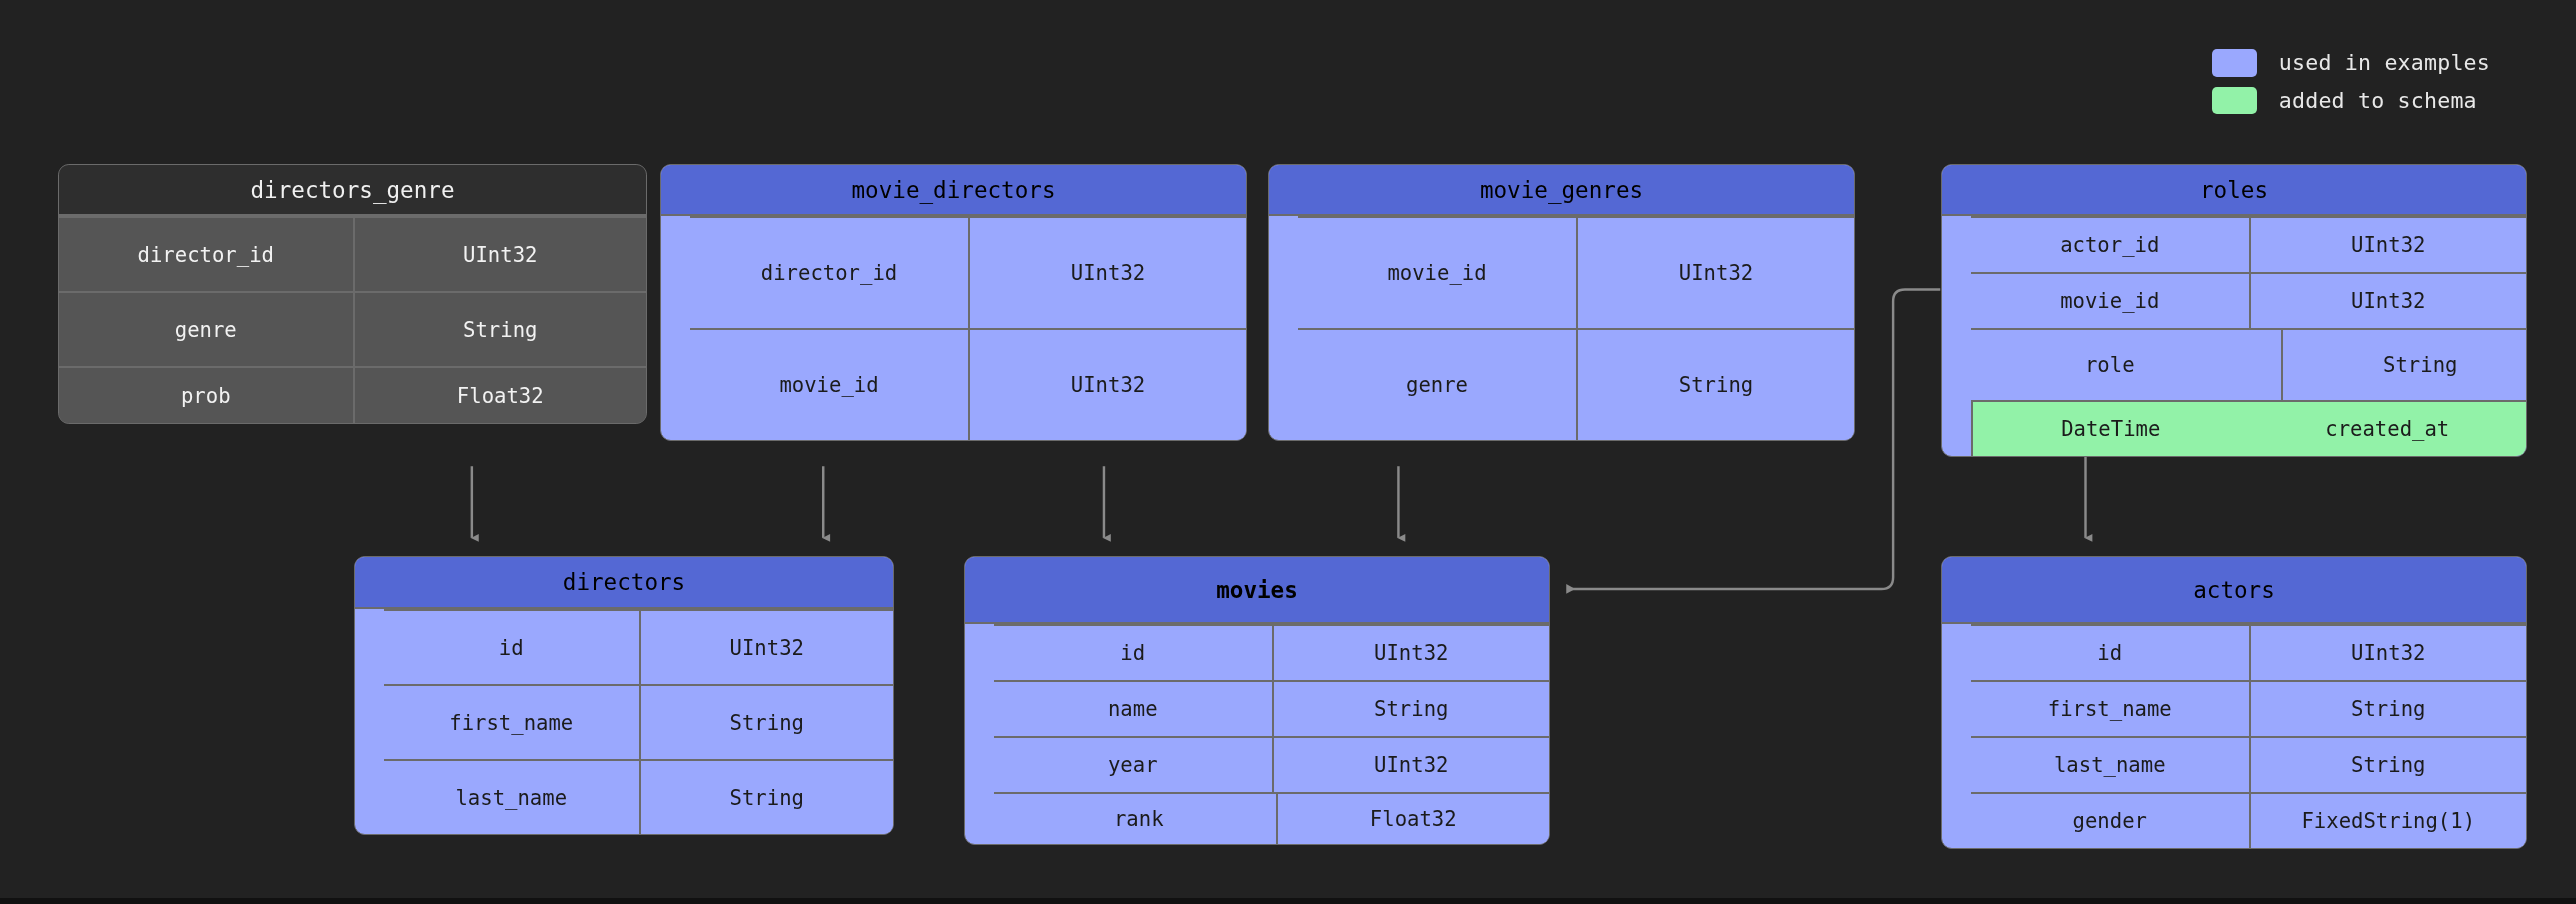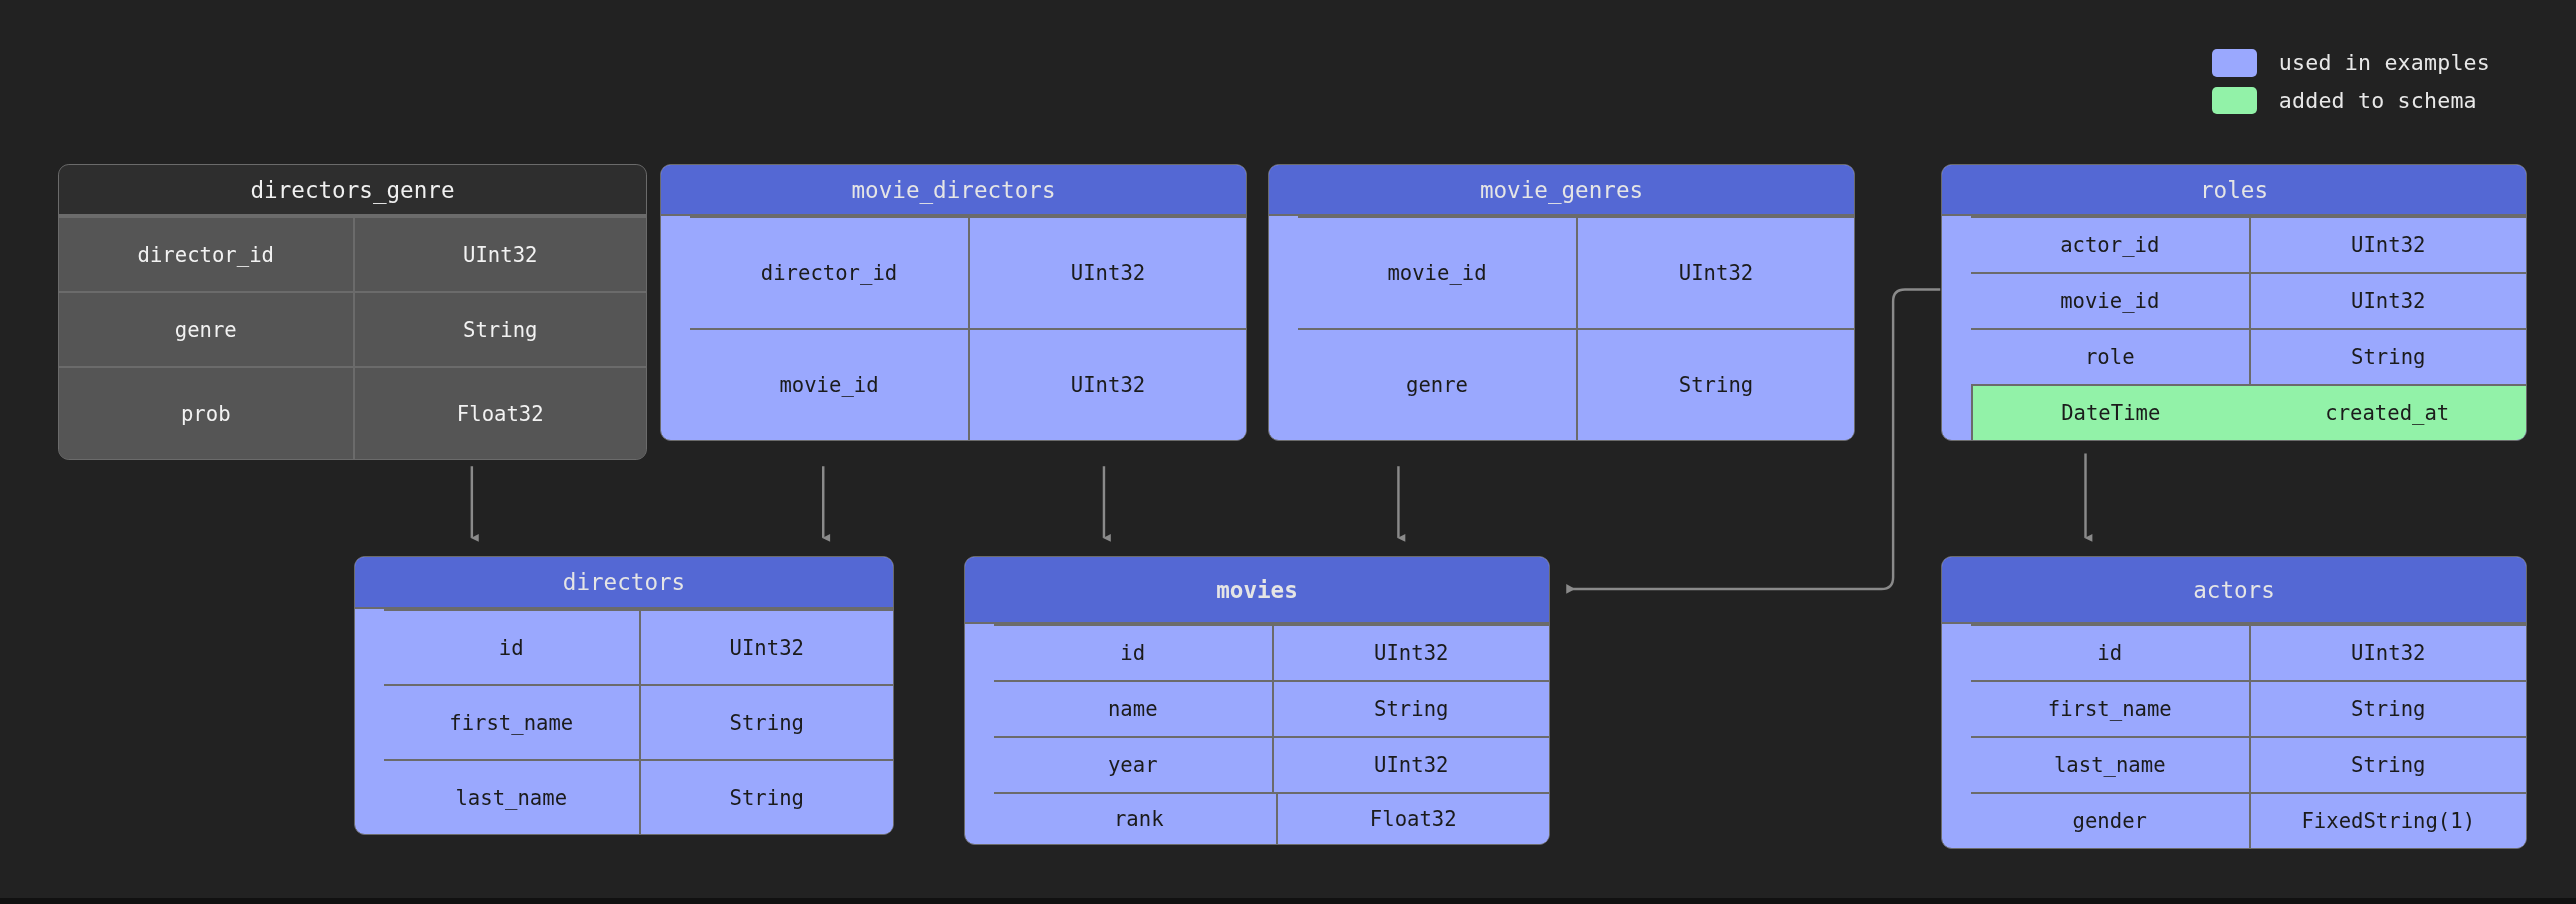--- a/index.html
+++ b/index.html
@@ -43,21 +43,21 @@
   }
   
   .tbl {
     position: absolute;
     border-radius: 10.8px;
     overflow: hidden;
     box-sizing: border-box;
   }
   .tbl-head {
     text-align: center;
-    color: #e5e5e5;
+    color: #000000;
     font-size: 22.6px;
     display: flex;
     align-items: center;
     justify-content: center;
     box-sizing: border-box;
   }
   .tbl-row {
     display: flex;
     box-sizing: border-box;
   }
@@ -152,21 +152,21 @@
   <div class="tbl v-gray" style="left:49px; top:164px; width:589px;">
     <div class="tbl-head" style="height:51px;">directors_genre</div>
     <div class="tbl-row" style="height:75px;">
       <div class="tbl-cell col-name">director_id</div>
       <div class="tbl-cell col-type">UInt32</div>
     </div>
     <div class="tbl-row" style="height:75px;">
       <div class="tbl-cell col-name">genre</div>
       <div class="tbl-cell col-type">String</div>
     </div>
-    <div class="tbl-row" style="height:93px;">
+    <div class="tbl-row" style="height:57px;">
       <div class="tbl-cell col-name">prob</div>
       <div class="tbl-cell col-type">Float32</div>
     </div>
   </div>
 
   <div class="tbl v-blue" style="left:660px; top:164px; width:587px;">
     <div class="tbl-head" style="height:51px;">movie_directors</div>
     <div class="tbl-row" style="height:112px;">
       <div class="tbl-cell col-name">director_id</div>
       <div class="tbl-cell col-type">UInt32</div>
@@ -192,21 +192,21 @@
   <div class="tbl v-blue" style="left:1941px; top:164px; width:586px;">
     <div class="tbl-head" style="height:51px;">roles</div>
     <div class="tbl-row" style="height:56px;">
       <div class="tbl-cell col-name">actor_id</div>
       <div class="tbl-cell col-type">UInt32</div>
     </div>
     <div class="tbl-row" style="height:56px;">
       <div class="tbl-cell col-name">movie_id</div>
       <div class="tbl-cell col-type">UInt32</div>
     </div>
-    <div class="tbl-row" style="height:56px;">
+    <div class="tbl-row" style="height:72px;gap:32px;">
       <div class="tbl-cell col-name">role</div>
       <div class="tbl-cell col-type">String</div>
     </div>
     <div class="tbl-row hl" style="height:56px;">
       <div class="tbl-cell col-type">DateTime</div>
       <div class="tbl-cell col-name">created_at</div>
     </div>
   </div>
 
   <div class="tbl v-blue" style="left:354px; top:556px; width:540px;">

